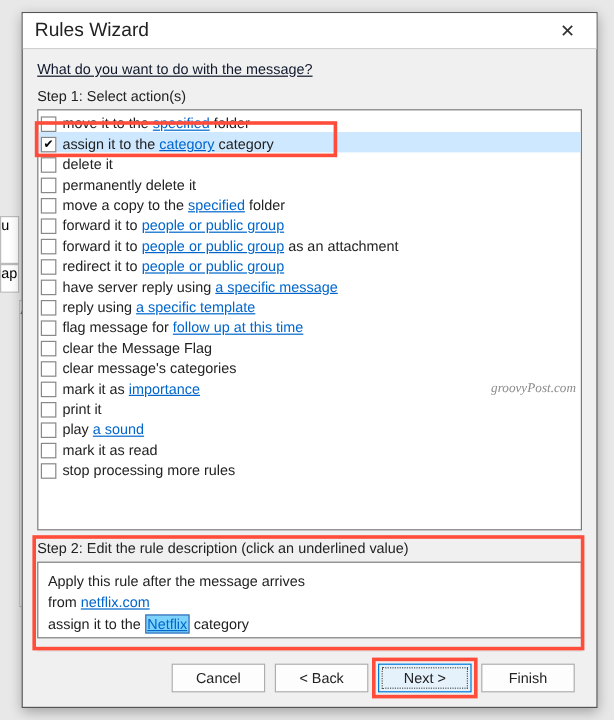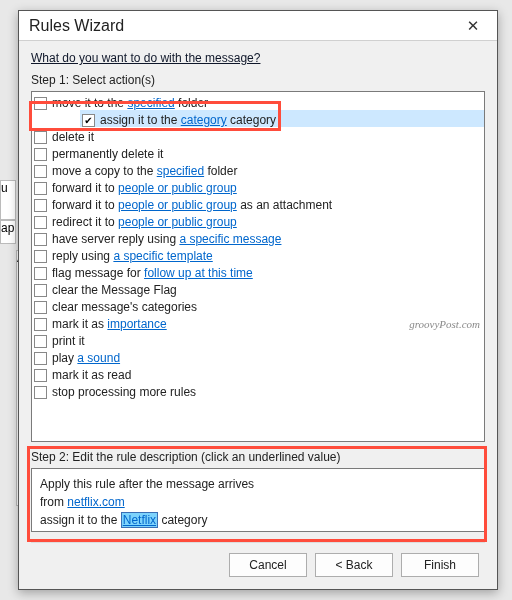--- a/index.html
+++ b/index.html
@@ -65,21 +65,21 @@
     overflow-x: hidden;
     padding: 1px 0;
   }
   .row {
     display: flex;
     align-items: flex-end;
     height: 17px;
     padding: 0 2px;
     white-space: nowrap;
   }
-  .row.selected { background: #cde8ff; margin-left: 48px; }
+  .row.selected { background: #cde8ff; }
   .cb {
     width: 13px; height: 13px;
     border: 1px solid #888;
     margin-right: 5px;
     background: #fff;
     display: inline-flex;
     align-items: center; justify-content: center;
     font-size: 10px; line-height: 1;
   }
   .cb.checked::after { content: "✔"; color: #000; }
@@ -248,18 +248,22 @@
         <div>
           <span>assign it to the </span><span class="link boxed-link">Netflix</span><span> category</span>
         </div>
       </div>
       <div class="hl1" style="left:-4px; top:-22px; width:460px; height:96px;"></div>
     </div>
 
     <div class="buttons">
       <button class="btn">Cancel</button>
       <button class="btn">&lt; Back</button>
+      <span class="btnwrap">
+        <button class="btn focus">Next &gt;</button>
+        <span class="hl1" style="left:-5px; top:-5px; right:-5px; bottom:-5px;"></span>
+      </span>
       <button class="btn">Finish</button>
     </div>
   </div>
 </div>
 
 <div class="watermark">groovyPost.com</div>
 
 </body></html>

